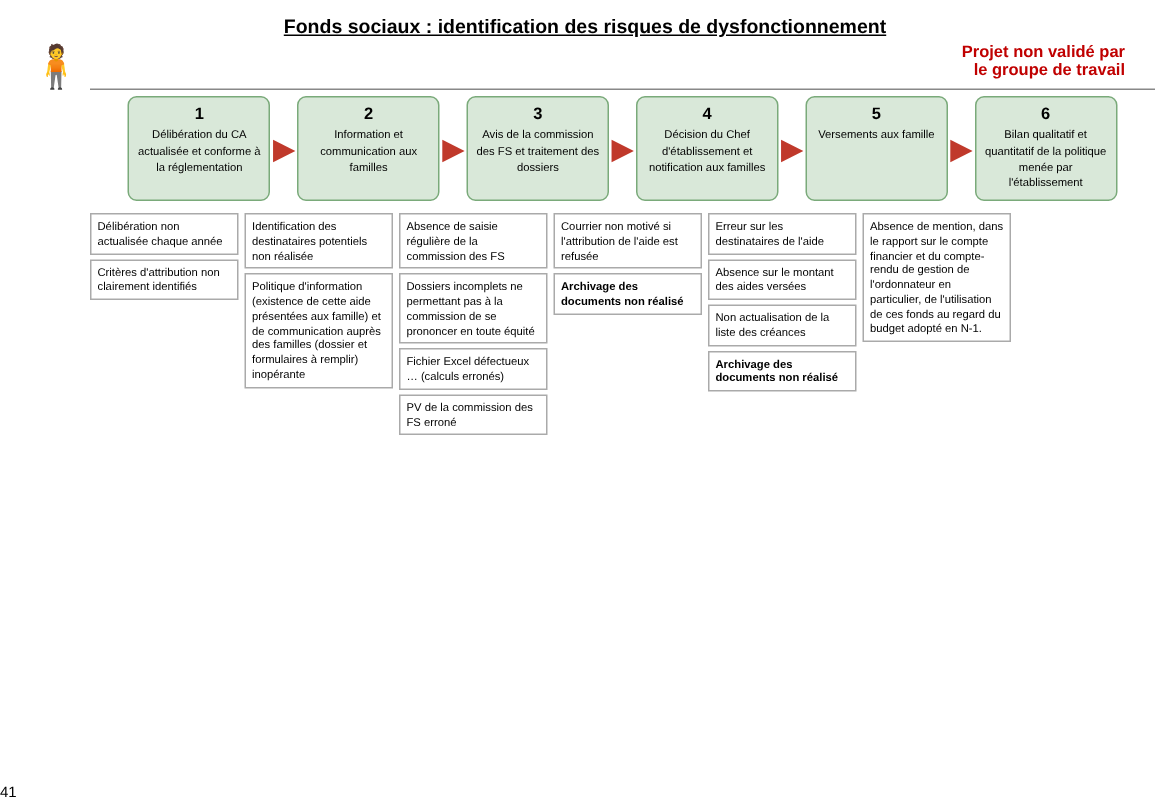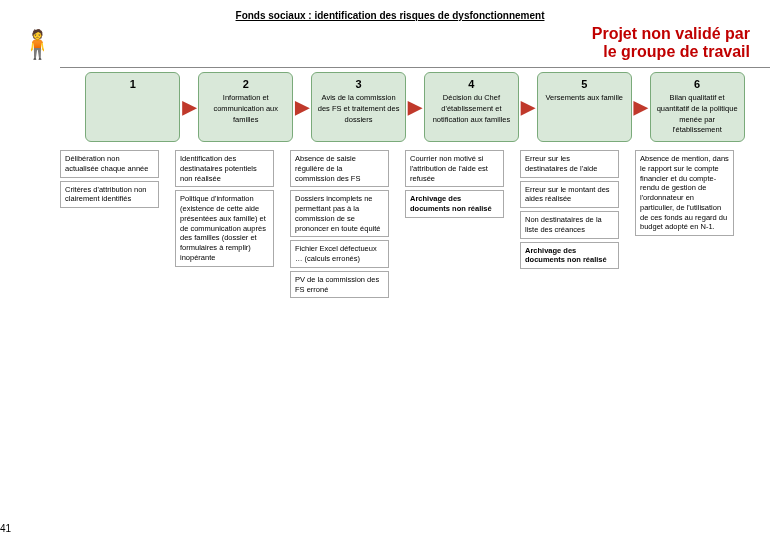--- a/index.html
+++ b/index.html
@@ -7,29 +7,29 @@
       width: 780px;
       height: 540px;
       background: #fff;
       font-family: Arial, sans-serif;
       font-size: 9px;
       overflow: hidden;
       position: relative;
     }
     .page-title {
       text-align: center;
-      font-size: 10px;
+      font-size: 13px;
       font-weight: bold;
       text-decoration: underline;
       padding: 10px 0 4px 0;
       color: #000;
     }
     .subtitle {
       text-align: right;
-      font-size: 16px;
+      font-size: 11px;
       font-weight: bold;
       color: #c00000;
       padding-right: 30px;
       margin-bottom: 6px;
     }
     .figure-person {
       position: absolute;
       top: 28px;
       left: 20px;
       font-size: 28px;
@@ -67,21 +67,21 @@
     .arrow {
       font-size: 18px;
       color: #c0392b;
       font-weight: bold;
       flex-shrink: 0;
     }
     .details-row {
       display: flex;
       flex-direction: row;
       padding: 0 10px 0 60px;
-      gap: 16px;
+      gap: 4px;
     }
     .detail-col {
       width: 99px;
       flex-shrink: 0;
       display: flex;
       flex-direction: column;
       gap: 3px;
     }
     .detail-box {
       border: 1px solid #aaa;
@@ -120,20 +120,21 @@
   <span>Projet non validé par</span><br>
   <span>le groupe de travail</span>
 </div>
 
 <hr class="horizontal-line">
 
 <div class="steps-row">
 
   <div class="step-box">
     <span class="step-number">1</span>
+    <span class="step-label">Délibération du CA actualisée et conforme à la réglementation</span>
   </div>
   <div class="arrow">▶</div>
 
   <div class="step-box">
     <span class="step-number">2</span>
     <span class="step-label">Information  et communication aux familles</span>
   </div>
   <div class="arrow">▶</div>
 
   <div class="step-box">
@@ -179,22 +180,22 @@
     <div class="detail-box">PV de la commission des FS erroné</div>
   </div>
 
   <div class="detail-col">
     <div class="detail-box">Courrier non motivé si l'attribution de l'aide est refusée</div>
     <div class="detail-box detail-box bold-text">Archivage des documents non réalisé</div>
   </div>
 
   <div class="detail-col">
     <div class="detail-box">Erreur sur les destinataires de l'aide</div>
-    <div class="detail-box">Erreur sur le montant des aides réalisée</div>
-    <div class="detail-box">Non destinataires de la liste des créances</div>
+    <div class="detail-box">Absence sur le montant des aides versées</div>
+    <div class="detail-box">Non actualisation de la liste des créances</div>
     <div class="detail-box bold-text">Archivage des documents non réalisé</div>
   </div>
 
   <div class="detail-col">
     <div class="detail-box">Absence de mention, dans le rapport sur le compte financier et du compte-rendu de gestion de l'ordonnateur en particulier, de l'utilisation de ces fonds au regard du budget adopté en N-1.</div>
   </div>
 </div>
 
 <div class="page-num">41</div>
 

